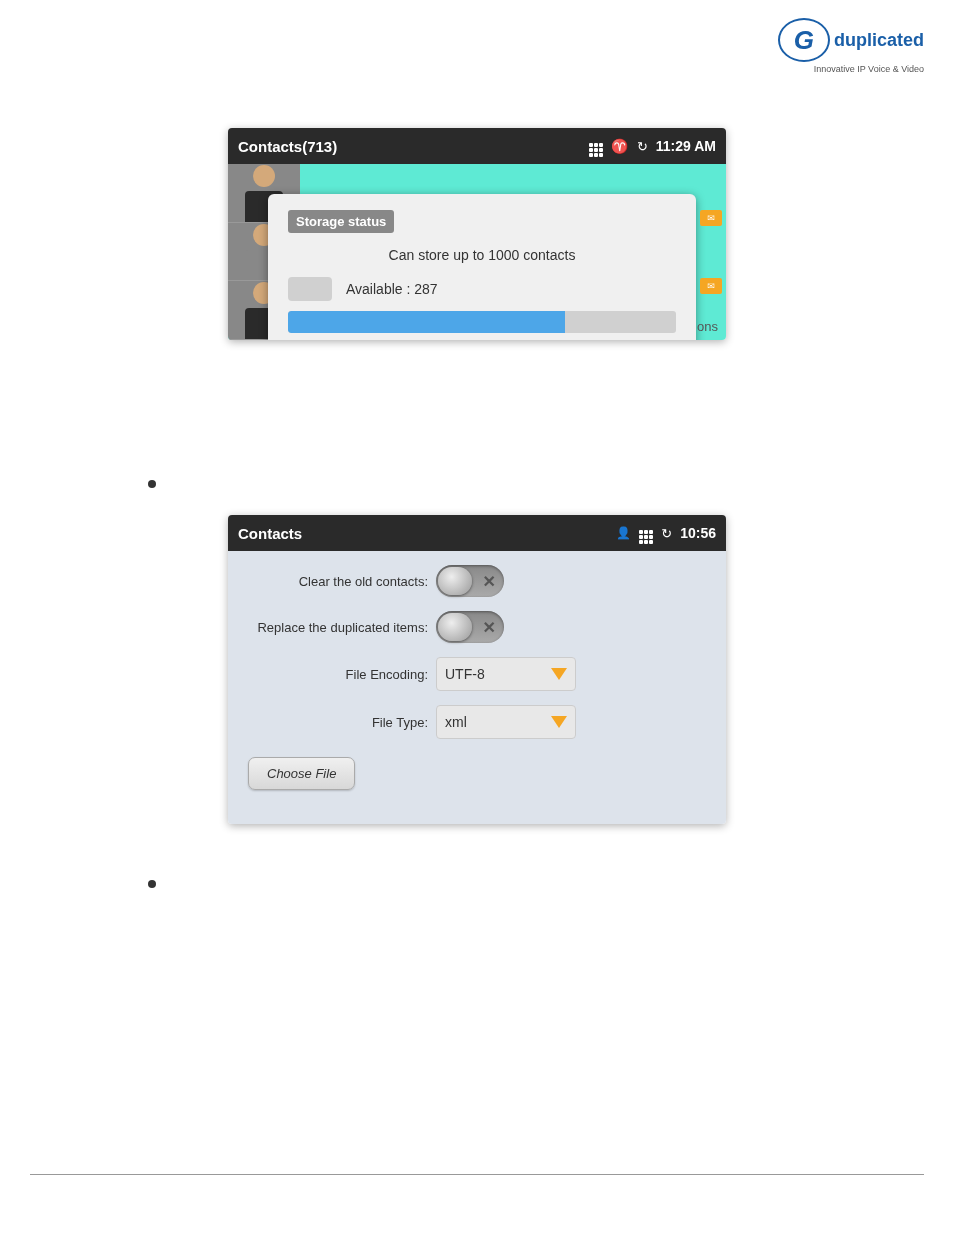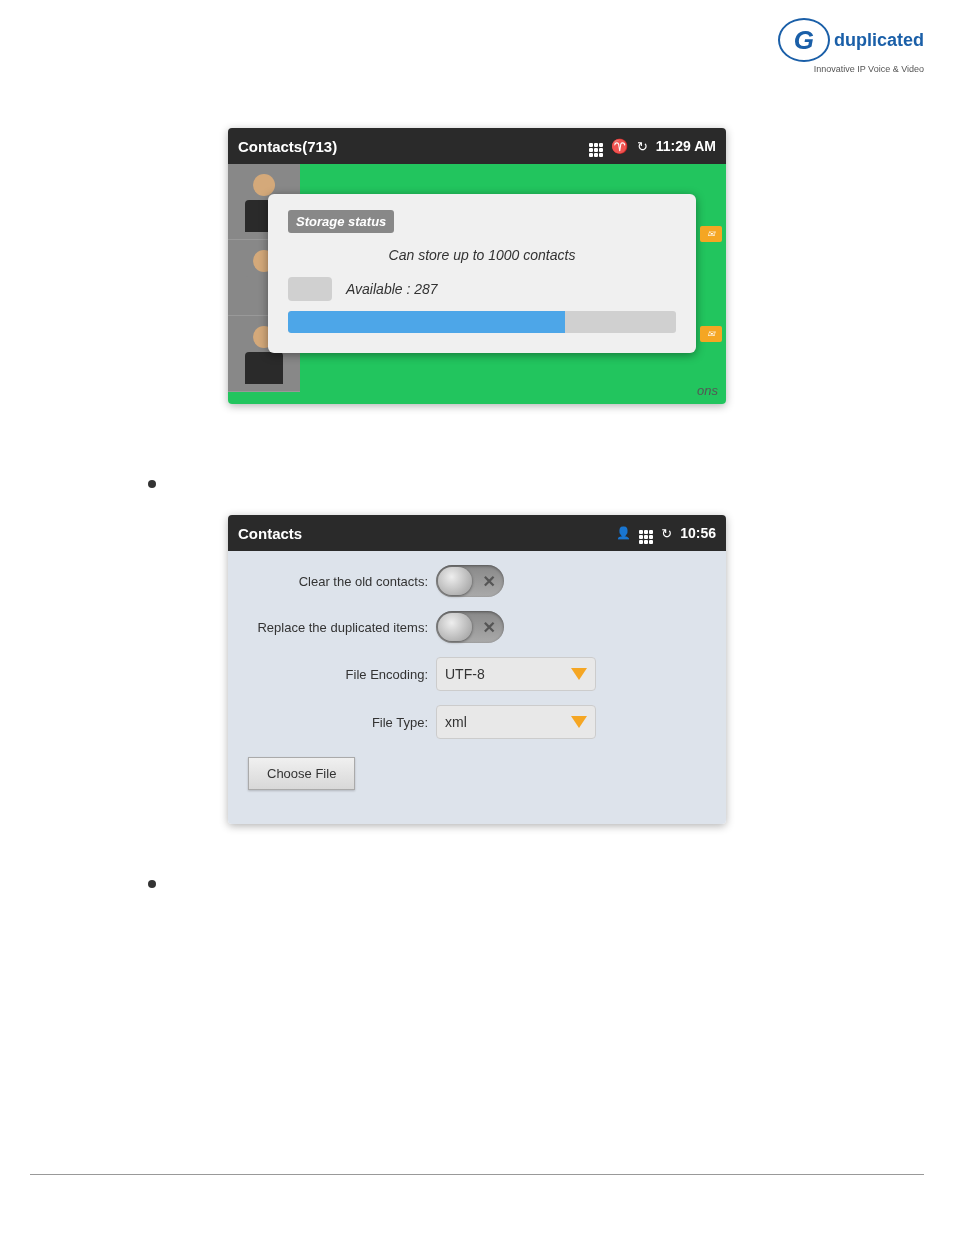--- a/index.html
+++ b/index.html
@@ -90,25 +90,24 @@
       color: #ffffff;
       font-size: 13px;
     }
     .screen-titlebar-time {
       color: #ffffff;
       font-size: 14px;
       font-weight: bold;
     }
 
     .screen1-body {
-      background: #22c55e;
-      display: flex;
-      height: 240px;
+      background: #5eead4;
+      display: flex;
+      height: 176px;
       position: relative;
-      font-style: italic;
     }
 
     
     .avatars-col {
       width: 72px;
       display: flex;
       flex-direction: column;
     }
     .avatar-item {
       width: 72px;
@@ -302,21 +301,21 @@
     .toggle-x {
       position: absolute;
       right: 8px;
       font-size: 16px;
       color: #555;
       font-weight: bold;
     }
 
     
     .dropdown-field {
-      width: 160px;
+      width: 140px;
       height: 34px;
       background: #e8e8e8;
       border: 1px solid #ccc;
       border-radius: 4px;
       display: flex;
       align-items: center;
       justify-content: space-between;
       padding: 0 8px;
       flex-shrink: 0;
     }
@@ -329,28 +328,29 @@
       height: 0;
       border-left: 8px solid transparent;
       border-right: 8px solid transparent;
       border-top: 12px solid #f5a623;
     }
 
     
     .choose-file-btn {
       background: linear-gradient(to bottom, #f0f0f0, #d8d8d8);
       border: 1px solid #aaa;
-      border-radius: 0;
+      border-radius: 7px;
       padding: 8px 18px;
       font-size: 13px;
       color: #333;
       cursor: pointer;
       box-shadow: 0 1px 2px rgba(0,0,0,0.2);
       display: inline-block;
       margin-top: 4px;
+      font-style: italic;
     }
 
     
     .bottom-line {
       position: absolute;
       bottom: 60px;
       left: 30px;
       right: 30px;
       height: 1px;
       background: #999;

